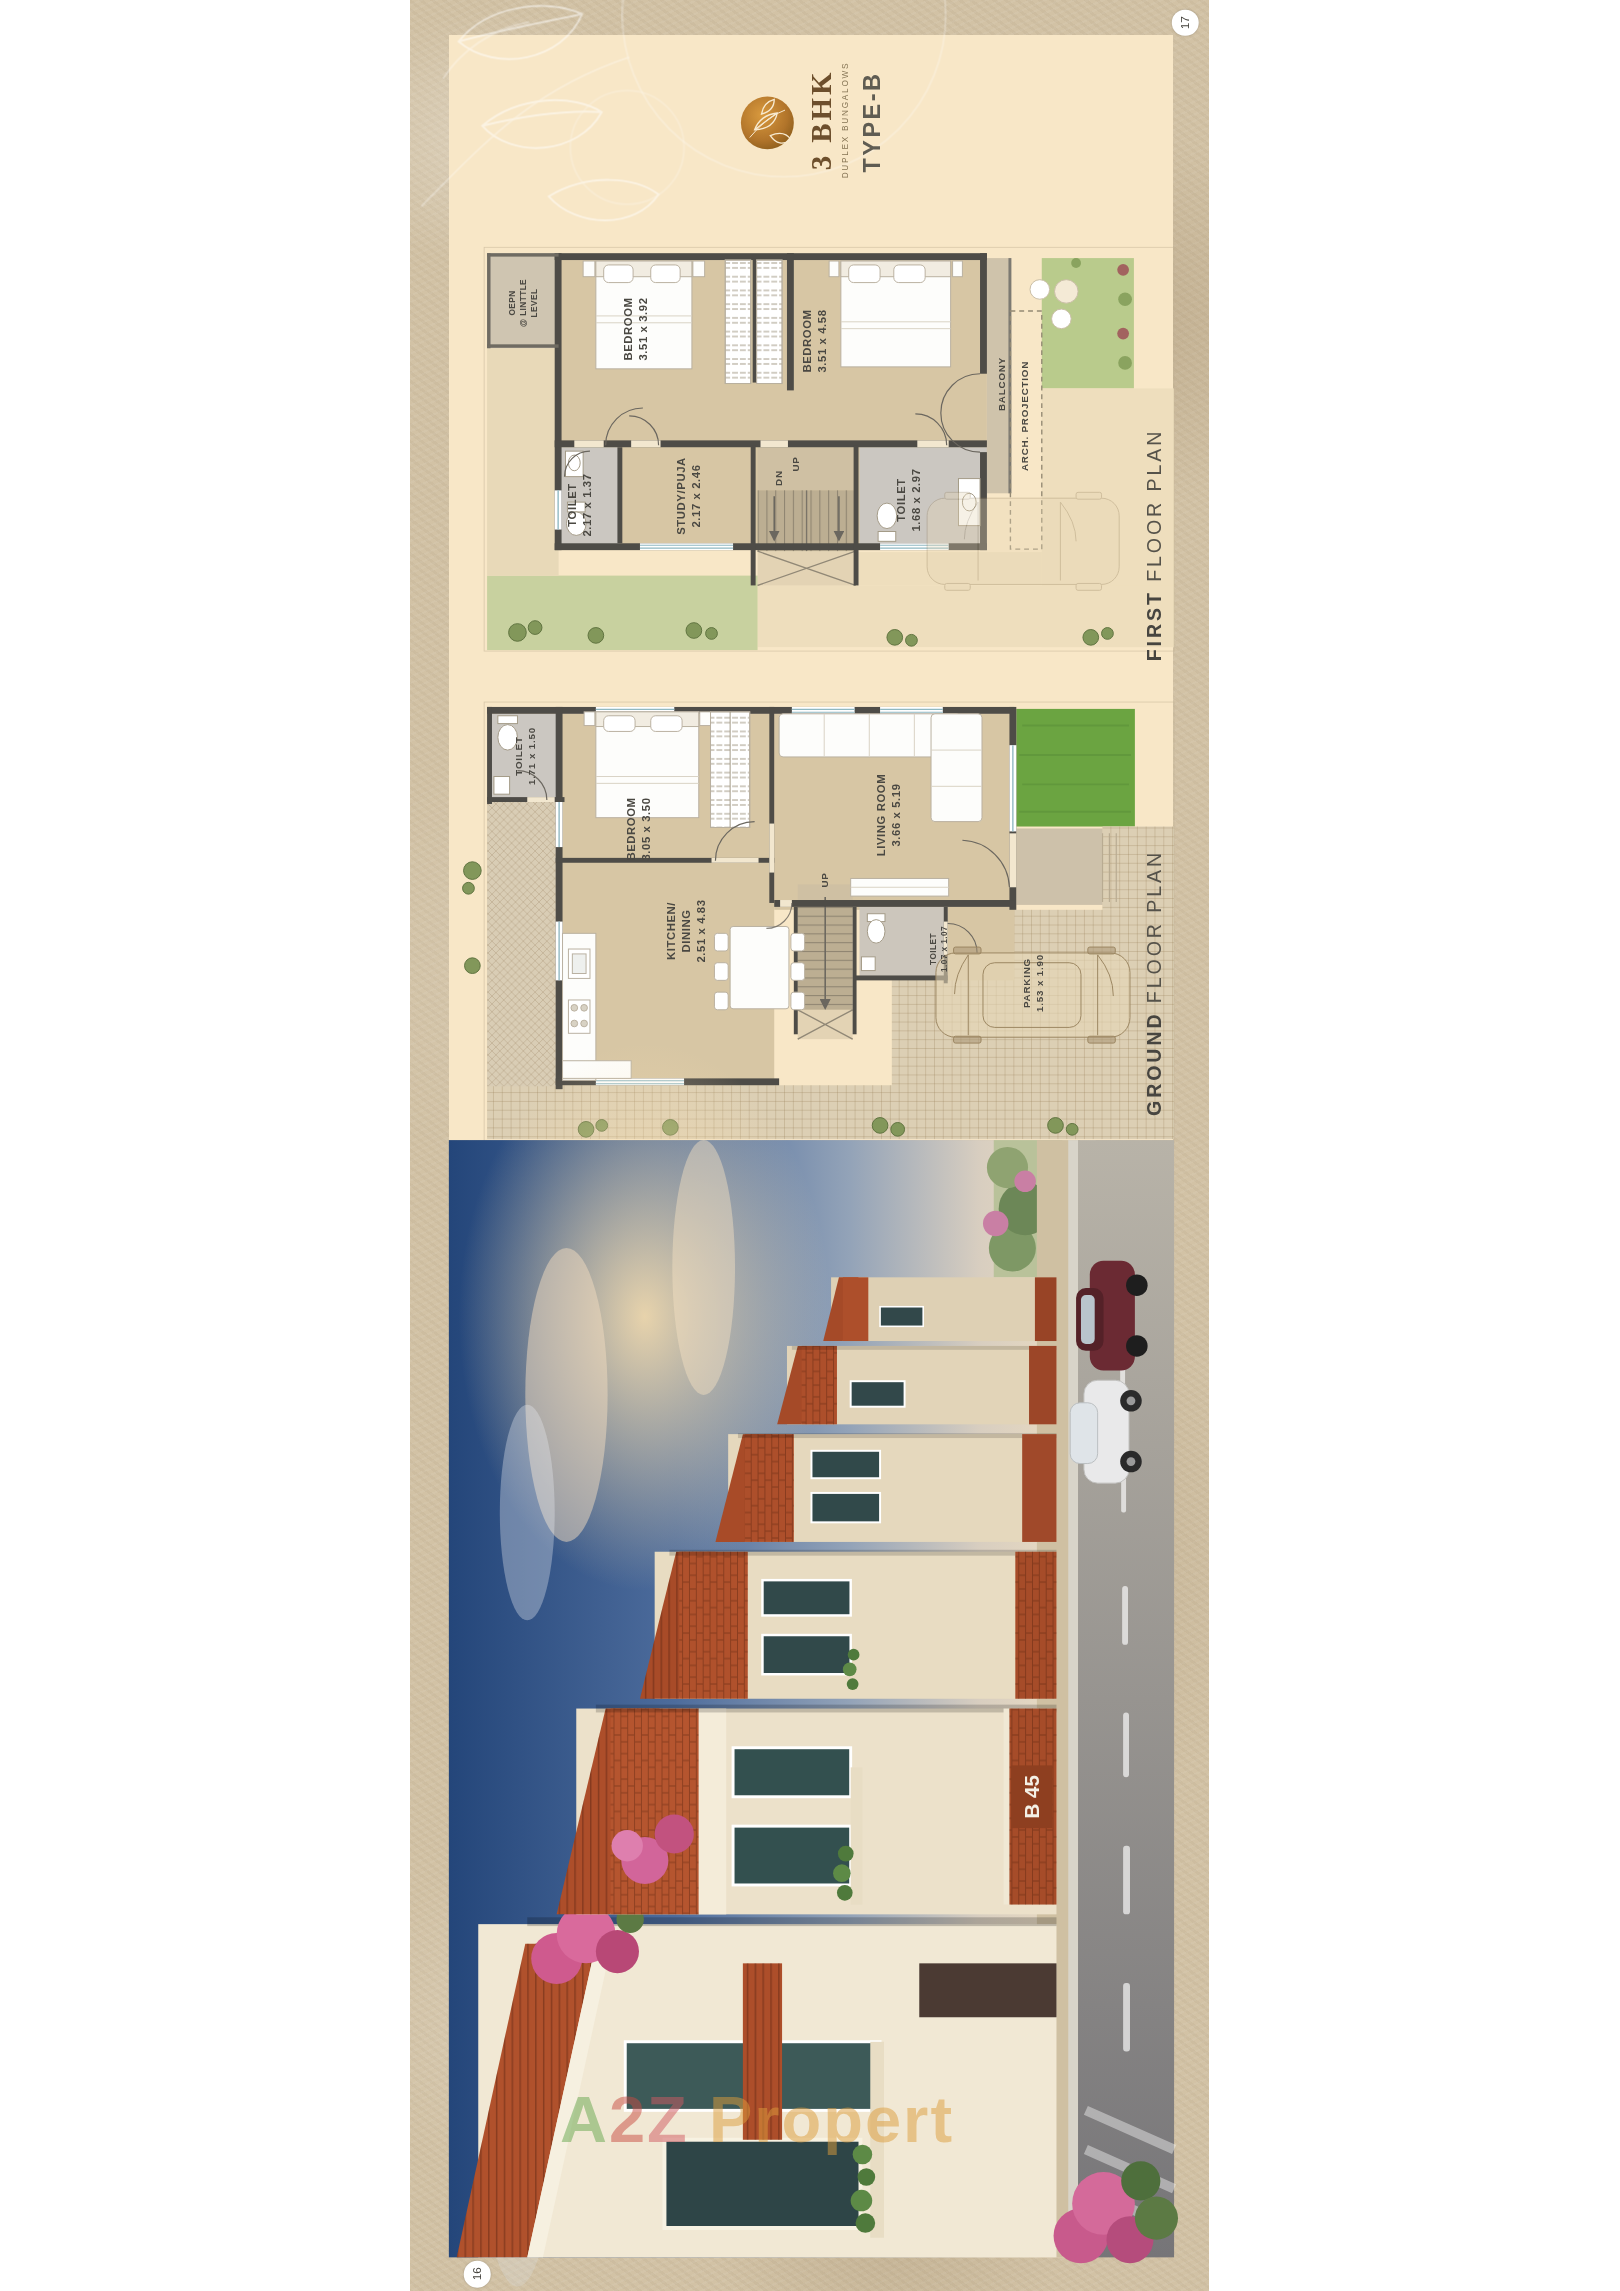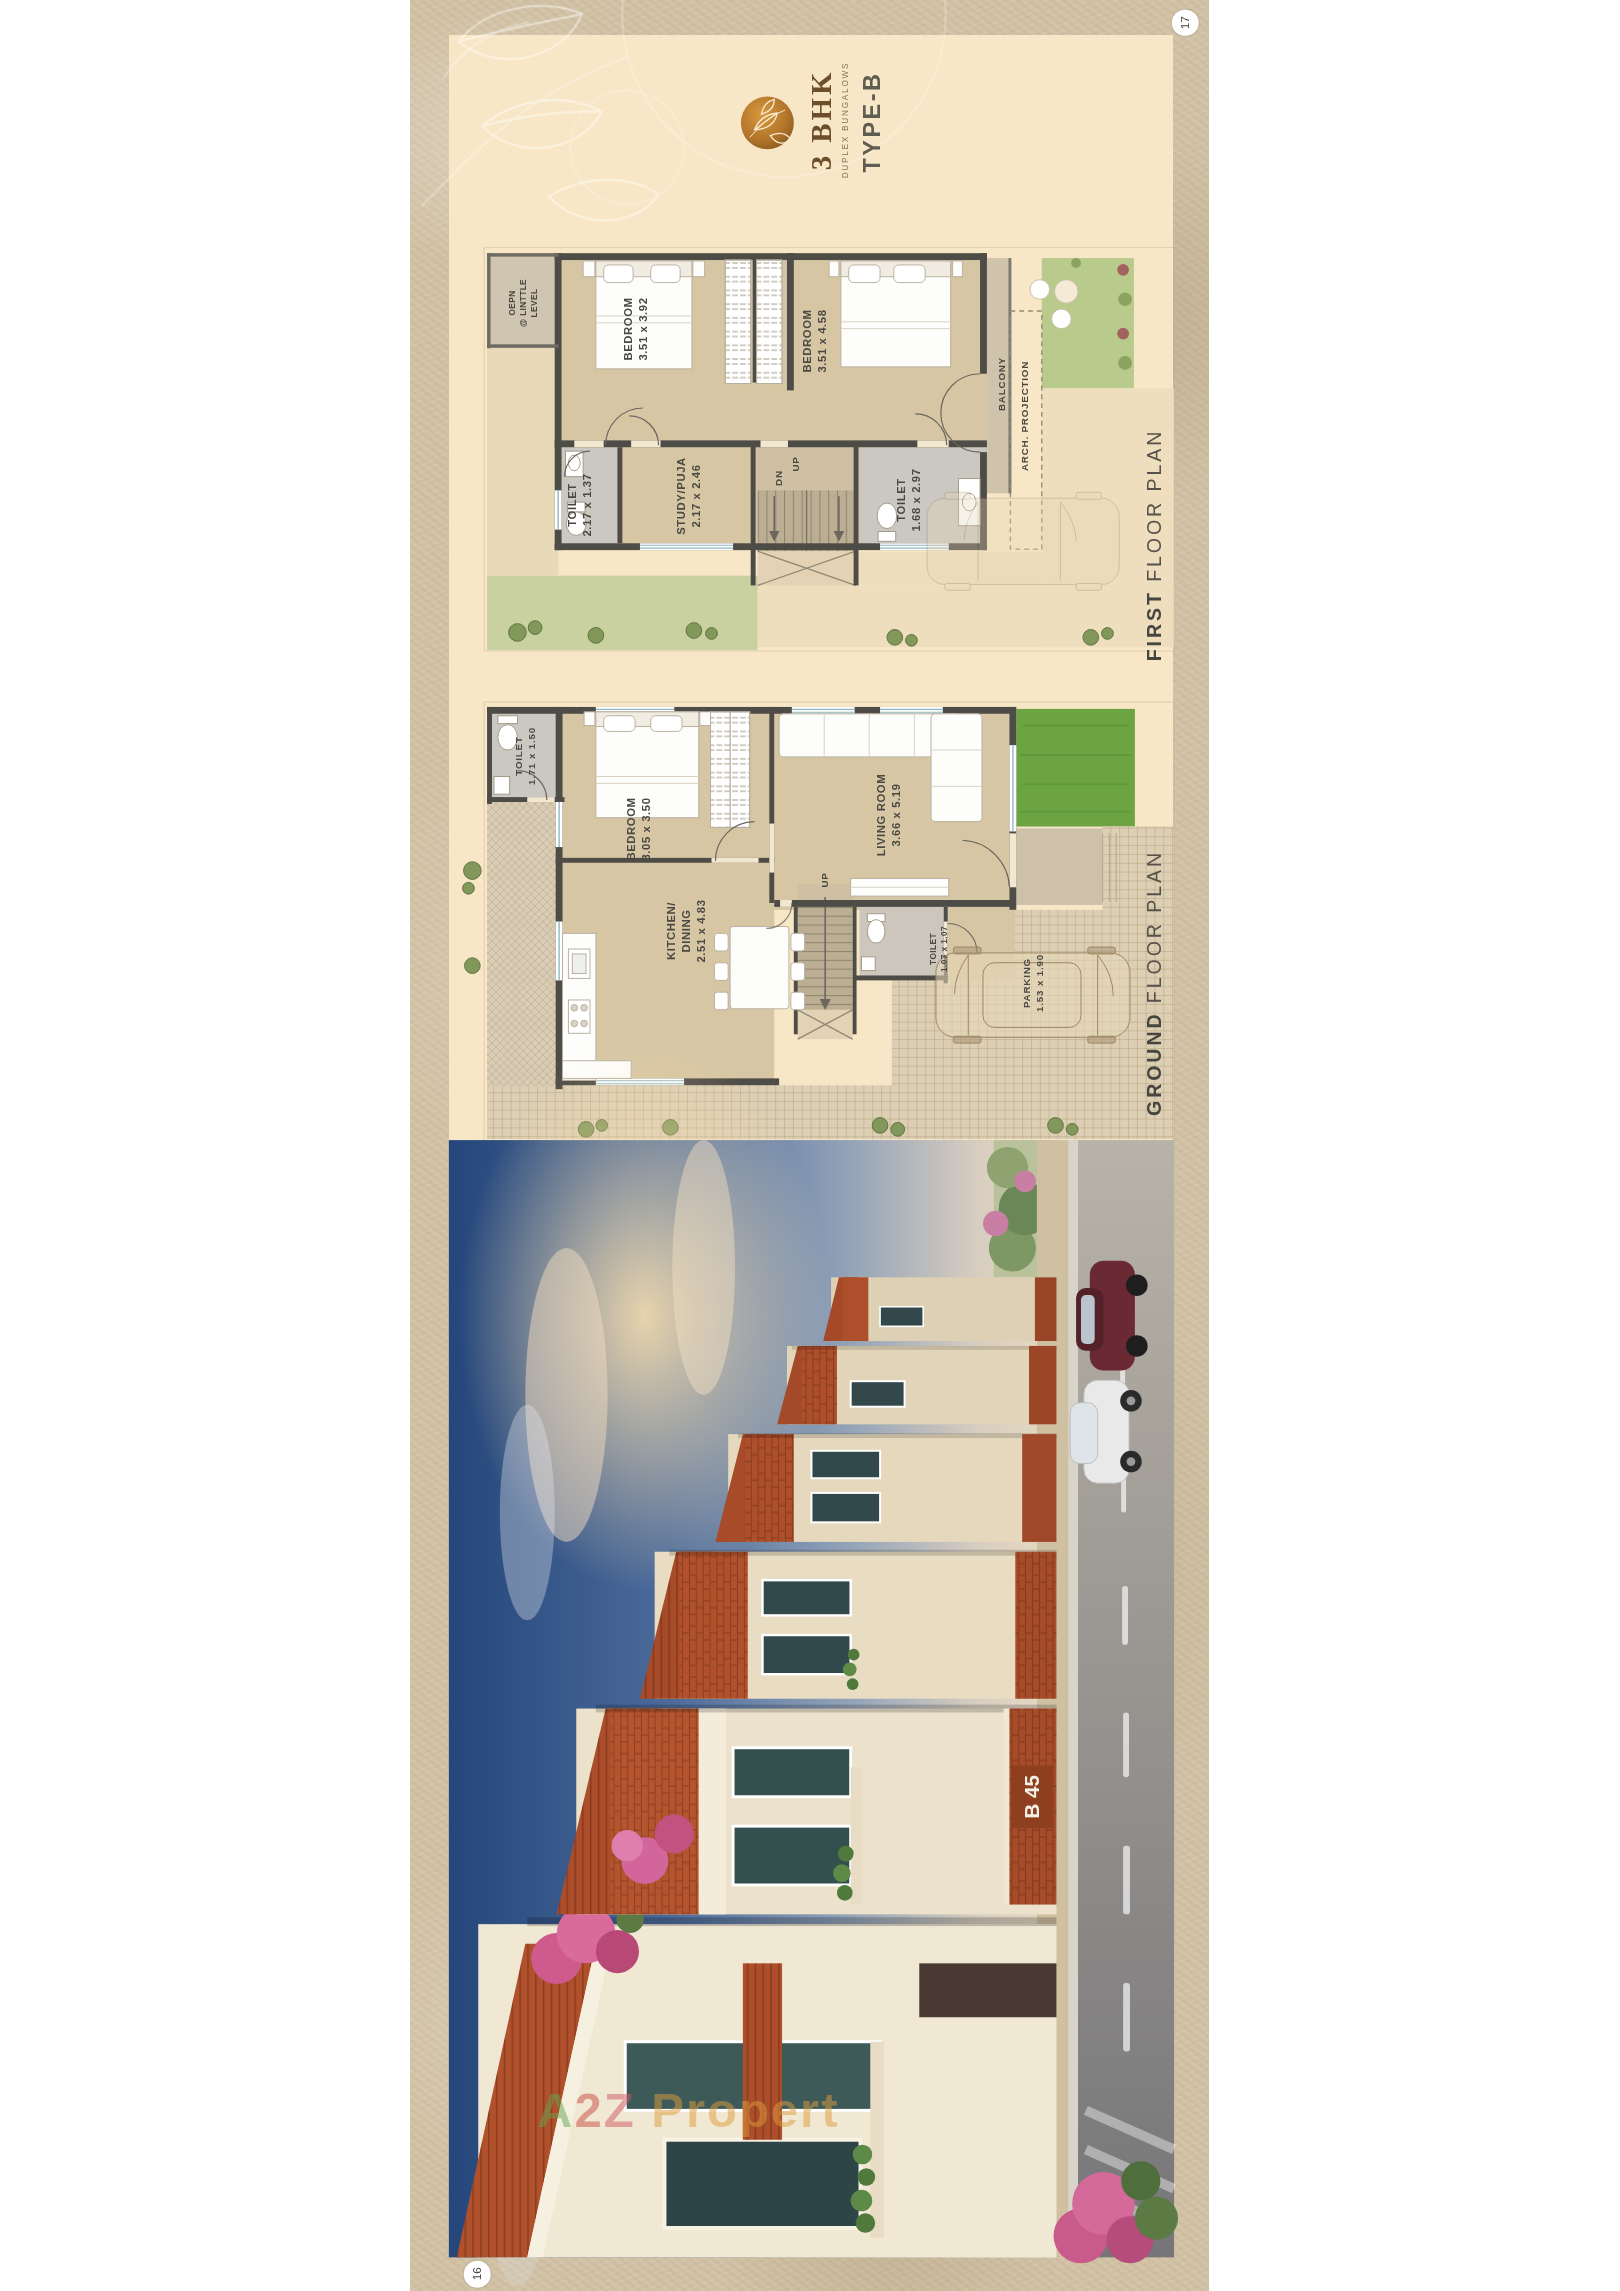--- a/index.html
+++ b/index.html
@@ -29,21 +29,21 @@
   .logo-title{font-family:"Liberation Serif",serif;font-size:29px;color:#6d4f2c;
               letter-spacing:2.9px;font-weight:700;white-space:nowrap}
   .logo-sub{font-size:8.3px;color:#857454;letter-spacing:1.7px;white-space:nowrap;font-weight:400}
   .logo-type{font-size:23.5px;color:#5f5c52;letter-spacing:2.5px;font-weight:700;white-space:nowrap}
   .pagenum{position:absolute;width:26.5px;height:26.5px;border-radius:50%;background:#fff;
            display:flex;align-items:center;justify-content:center;
            transform:translate(-50%,-50%);z-index:7;box-shadow:0 0 2px rgba(0,0,0,.25)}
   .pagenum span{display:block;transform:rotate(-90deg);font-size:11.8px;color:#44423c;font-weight:400}
   .wm-top{position:absolute;left:834px;top:76px;font-size:53px;color:#d6d6d3;letter-spacing:1px;
           mix-blend-mode:multiply;opacity:.95;white-space:nowrap;z-index:8;font-weight:400}
-  .wm-render{position:absolute;left:537px;top:2082px;font-size:49px;font-weight:700;opacity:.5;
+  .wm-render{position:absolute;left:560px;top:2082px;font-size:65px;font-weight:700;opacity:.5;
              white-space:nowrap;letter-spacing:2px;z-index:8}
 </style>
 </head>
 <body>
 
 <div class="stage">
 
   <div class="page"></div>
   <div class="panel"></div>
 

